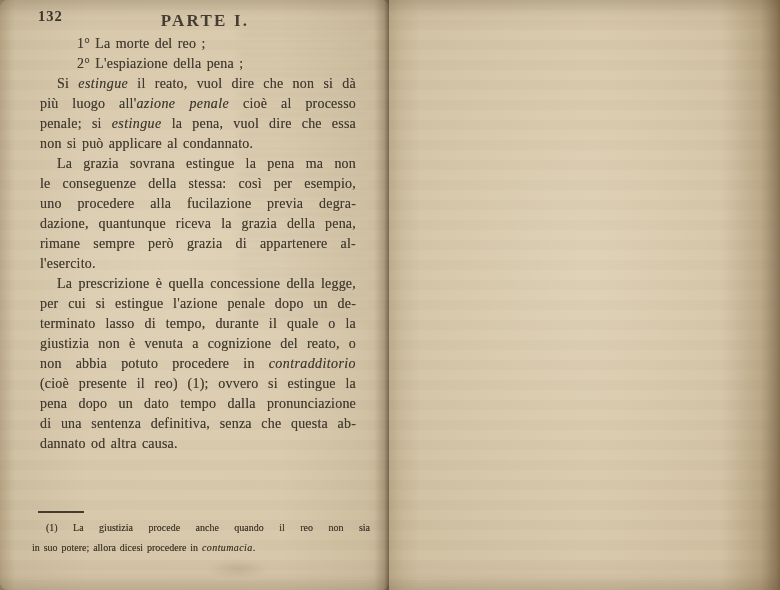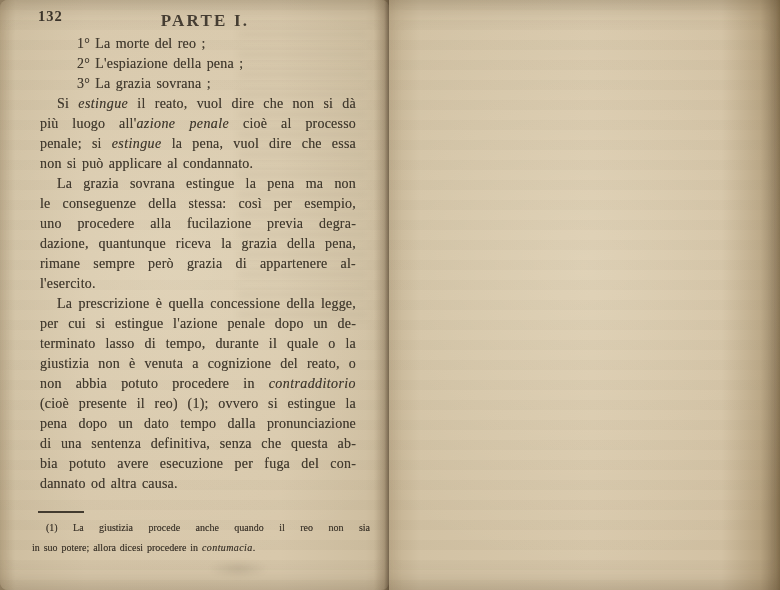--- a/index.html
+++ b/index.html
@@ -94,21 +94,20 @@
 <div class="scan">
 
   <div class="page left">
     <span class="pagenum pn-left">132</span>
     <span class="running-title rt-left">PARTE I.</span>
 
     <div class="body-col col-left">
         <div class="block list">
           <div class="line">1° La morte del reo ;</div>
           <div class="line">2° L'espiazione della pena ;</div>
-          <div class="line">3° La grazia sovrana ;</div>
         </div>
         <div class="block para">
           <div class="line first">Si <i>estingue</i> il reato, vuol dire che non si dà</div>
           <div class="line">più luogo all'<i>azione penale</i> cioè al processo</div>
           <div class="line">penale; si <i>estingue</i> la pena, vuol dire che essa</div>
           <div class="line lastline">non si può applicare al condannato.</div>
         </div>
         <div class="block para">
           <div class="line first">La grazia sovrana estingue la pena ma non</div>
           <div class="line">le conseguenze della stessa: così per esempio,</div>
@@ -119,21 +118,20 @@
         </div>
         <div class="block para">
           <div class="line first">La prescrizione è quella concessione della legge,</div>
           <div class="line">per cui si estingue l'azione penale dopo un de-</div>
           <div class="line">terminato lasso di tempo, durante il quale o la</div>
           <div class="line">giustizia non è venuta a cognizione del reato, o</div>
           <div class="line">non abbia potuto procedere in <i>contradditorio</i></div>
           <div class="line">(cioè presente il reo) (1); ovvero si estingue la</div>
           <div class="line">pena dopo un dato tempo dalla pronunciazione</div>
           <div class="line">di una sentenza definitiva, senza che questa ab-</div>
-          <div class="line">bia potuto avere esecuzione per fuga del con-</div>
           <div class="line lastline">dannato od altra causa.</div>
         </div>
       </div>
 
     <div class="fnrule"></div>
     <div class="footnote-col">
         <div class="line fnfirst">(1) La giustizia procede anche quando il reo non sia</div>
         <div class="line lastline">in suo potere; allora dicesi procedere in <i>contumacia</i>.</div>
       </div>
 

